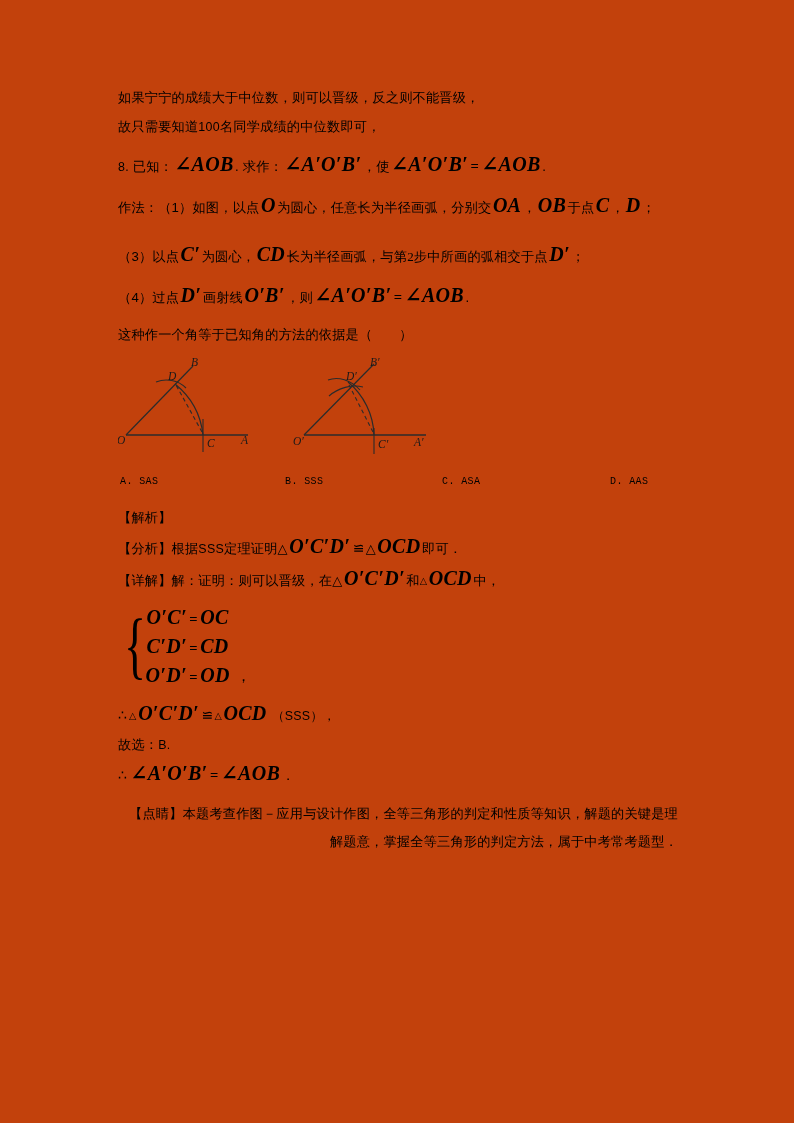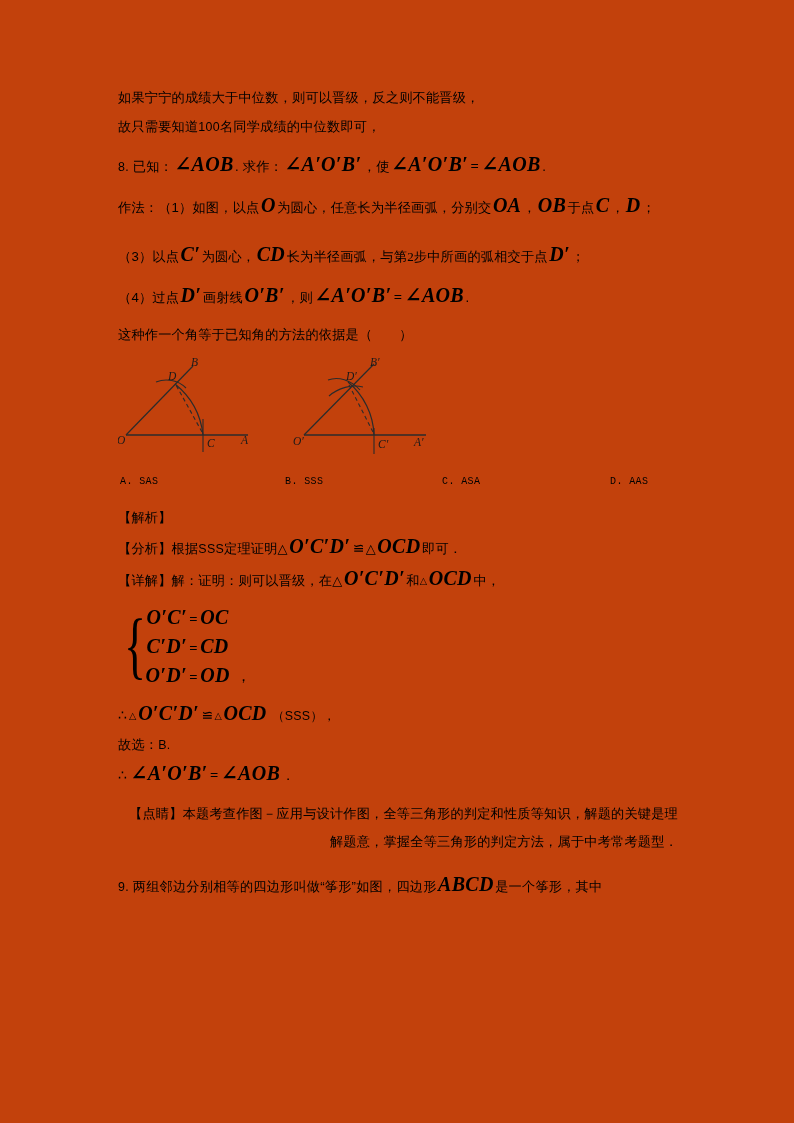--- a/index.html
+++ b/index.html
@@ -287,19 +287,15 @@
     </div>
 
     <div class="gap-sm"></div>
 
     <div class="line wrap">
       <span>【点睛】</span><span>本题考查作图－应用与设计作图，全等三角形的判定和性质等知识，解题的关键是理解题意，掌握全等三角形的判定方法，属于中考常考题型．</span>
     </div>
 
     <div class="gap-md"></div>
 
-    <div class="line">
-      <span class="ro">9.</span>
-      <span>两组邻边分别相等的四边形叫做</span><span>“筝形”</span><span>如图，四边形</span><span class="m">ABCD</span><span>是一个筝形，其中</span>
-    </div>
 
   </div>
 </div>
 
 </body></html>

